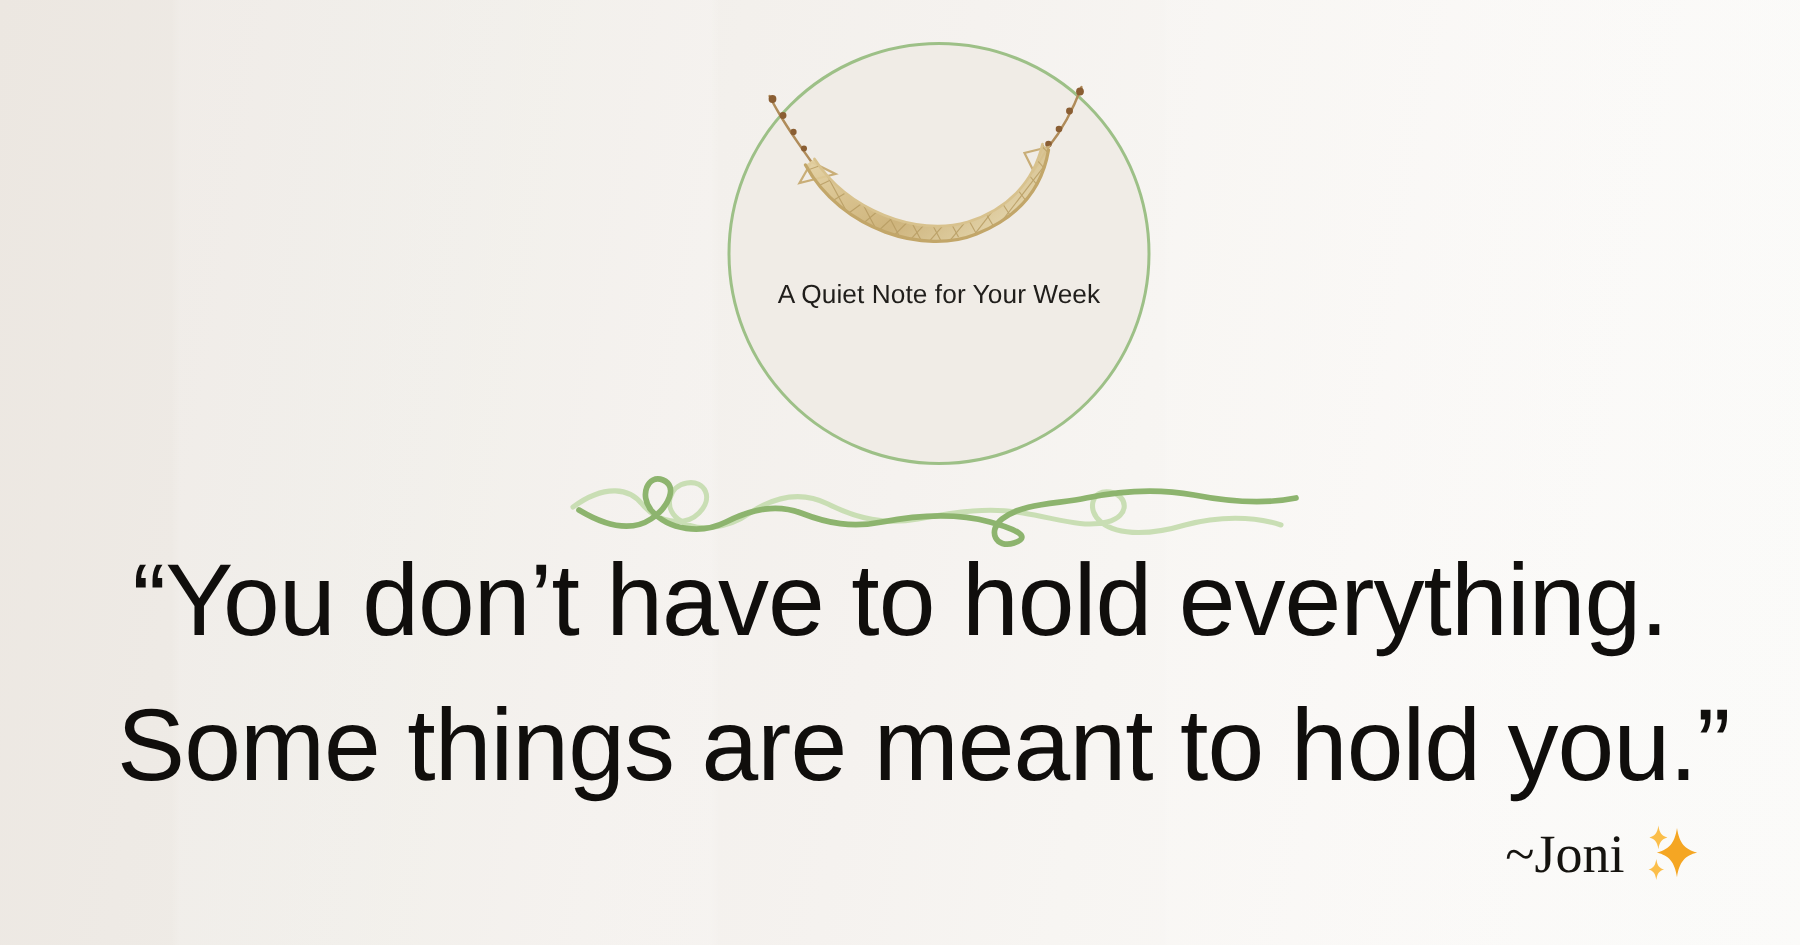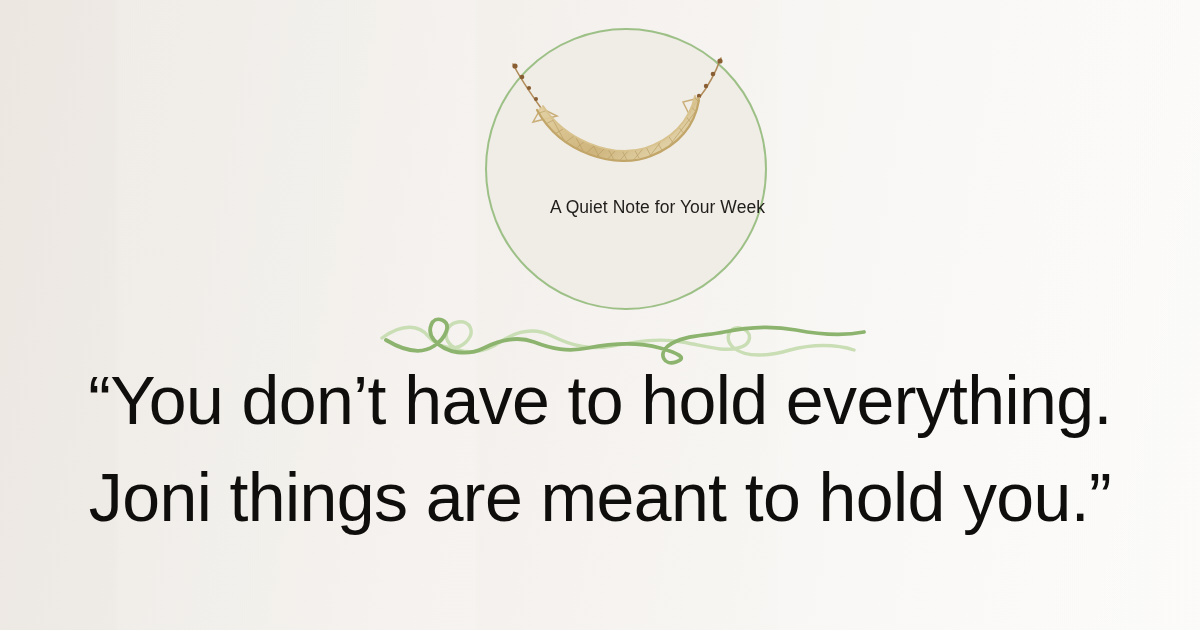--- a/index.html
+++ b/index.html
@@ -84,24 +84,24 @@
     text-align: center;
     font-family: "Liberation Serif", serif;
     font-size: 37px;
     line-height: 1.05;
     color: #14120F;
     letter-spacing: -0.2px;
   }
 
   #logo-subtitle {
     position: absolute;
-    top: 167px;
+    top: 156px;
     left: 0;
     width: 100%;
-    text-align: right;
+    text-align: center;
     font-family: "Liberation Sans", sans-serif;
     font-size: 17.5px;
     color: #201E1B;
     letter-spacing: 0.05px;
   }
 
   
   #divider-squiggle {
     position: absolute;
     left: 376px;
@@ -236,17 +236,25 @@
                C 56 8, 50 22, 58 32 C 70 46, 92 48, 108 40
                C 126 31, 142 28, 158 34 C 176 41, 192 44, 212 40
                C 238 35, 262 34, 284 40 C 302 45, 312 50, 300 54
                C 288 58, 282 46, 292 38 C 306 27, 330 28, 348 24
                C 372 19, 398 18, 420 22 C 446 27, 468 28, 488 24"></path>
     </g>
   </svg>
 
   <div id="quote-block">
     <div class="quote-line">“You don’t have to hold everything.</div>
-    <div class="quote-line">Joni things are meant to hold you.”</div>
+    <div class="quote-line">Some things are meant to hold you.”</div>
   </div>
 
+  <div id="attribution">
+    <span>~Joni</span>
+    <svg id="sparkle-icon" viewBox="0 0 42 42">
+      <path d="M26 4 C 27.6 14.4, 31.4 18.2, 39.4 20.4 C 31.4 22.6, 27.6 26.4, 26 36.8 C 24.4 26.4, 20.6 22.6, 12.6 20.4 C 20.6 18.2, 24.4 14.4, 26 4 Z" fill="#F5A623"></path>
+      <path d="M13.6 2.4 C 14.4 7.6, 15.8 9.2, 19.6 10.4 C 15.8 11.6, 14.4 13.2, 13.6 18.2 C 12.8 13.2, 11.4 11.6, 7.6 10.4 C 11.4 9.2, 12.8 7.6, 13.6 2.4 Z" fill="#FBBE4A"></path>
+      <path d="M12.2 24.6 C 12.9 29.2, 14.1 30.6, 17.4 31.6 C 14.1 32.6, 12.9 34.1, 12.2 38.6 C 11.5 34.1, 10.3 32.6, 7.0 31.6 C 10.3 30.6, 11.5 29.2, 12.2 24.6 Z" fill="#FBBE4A"></path>
+    </svg>
+  </div>
 
 </div>
 
 </body></html>

